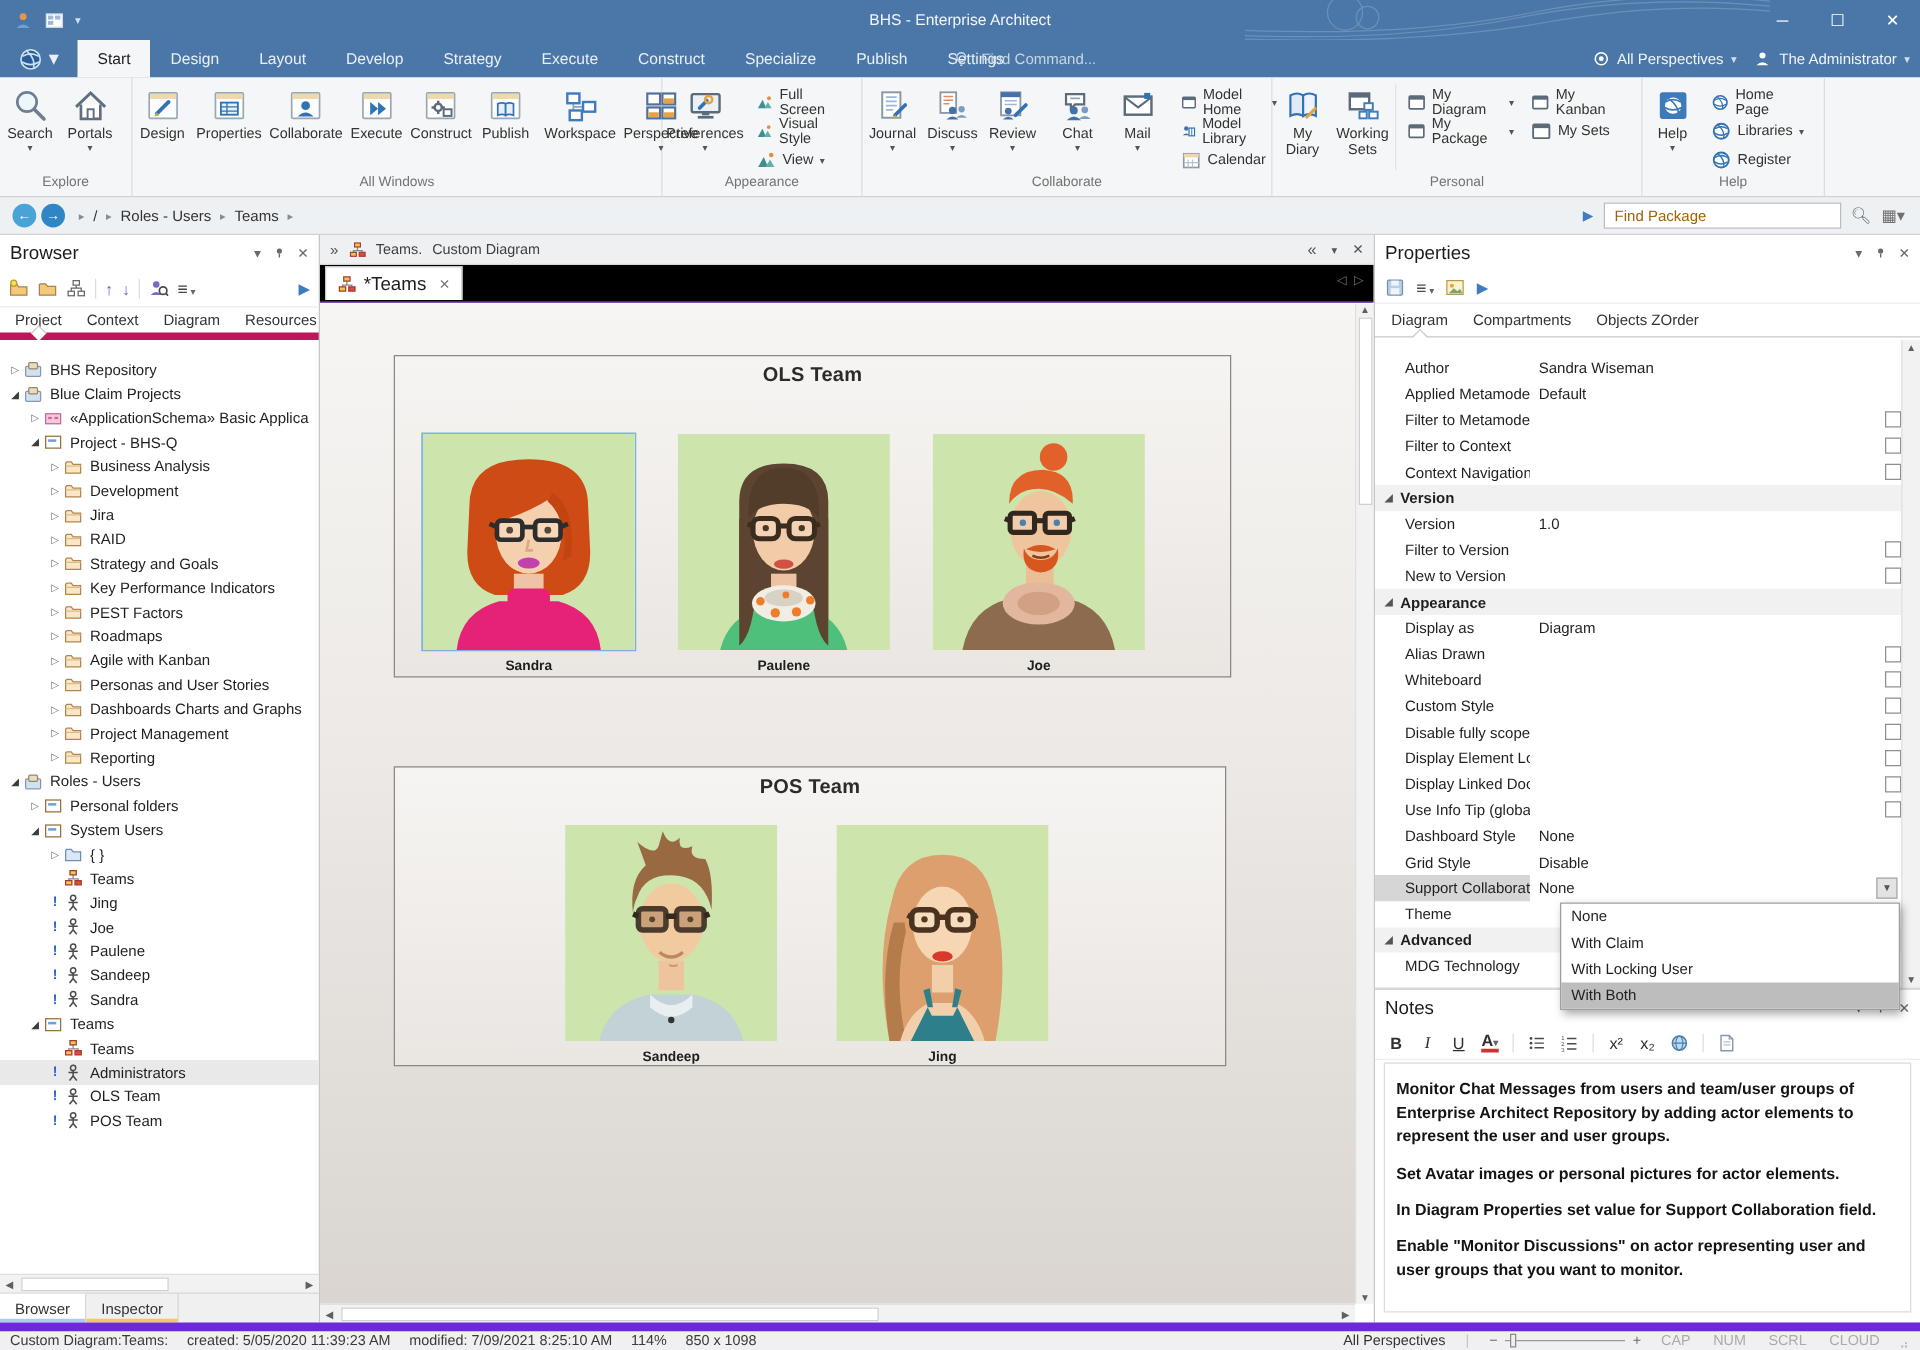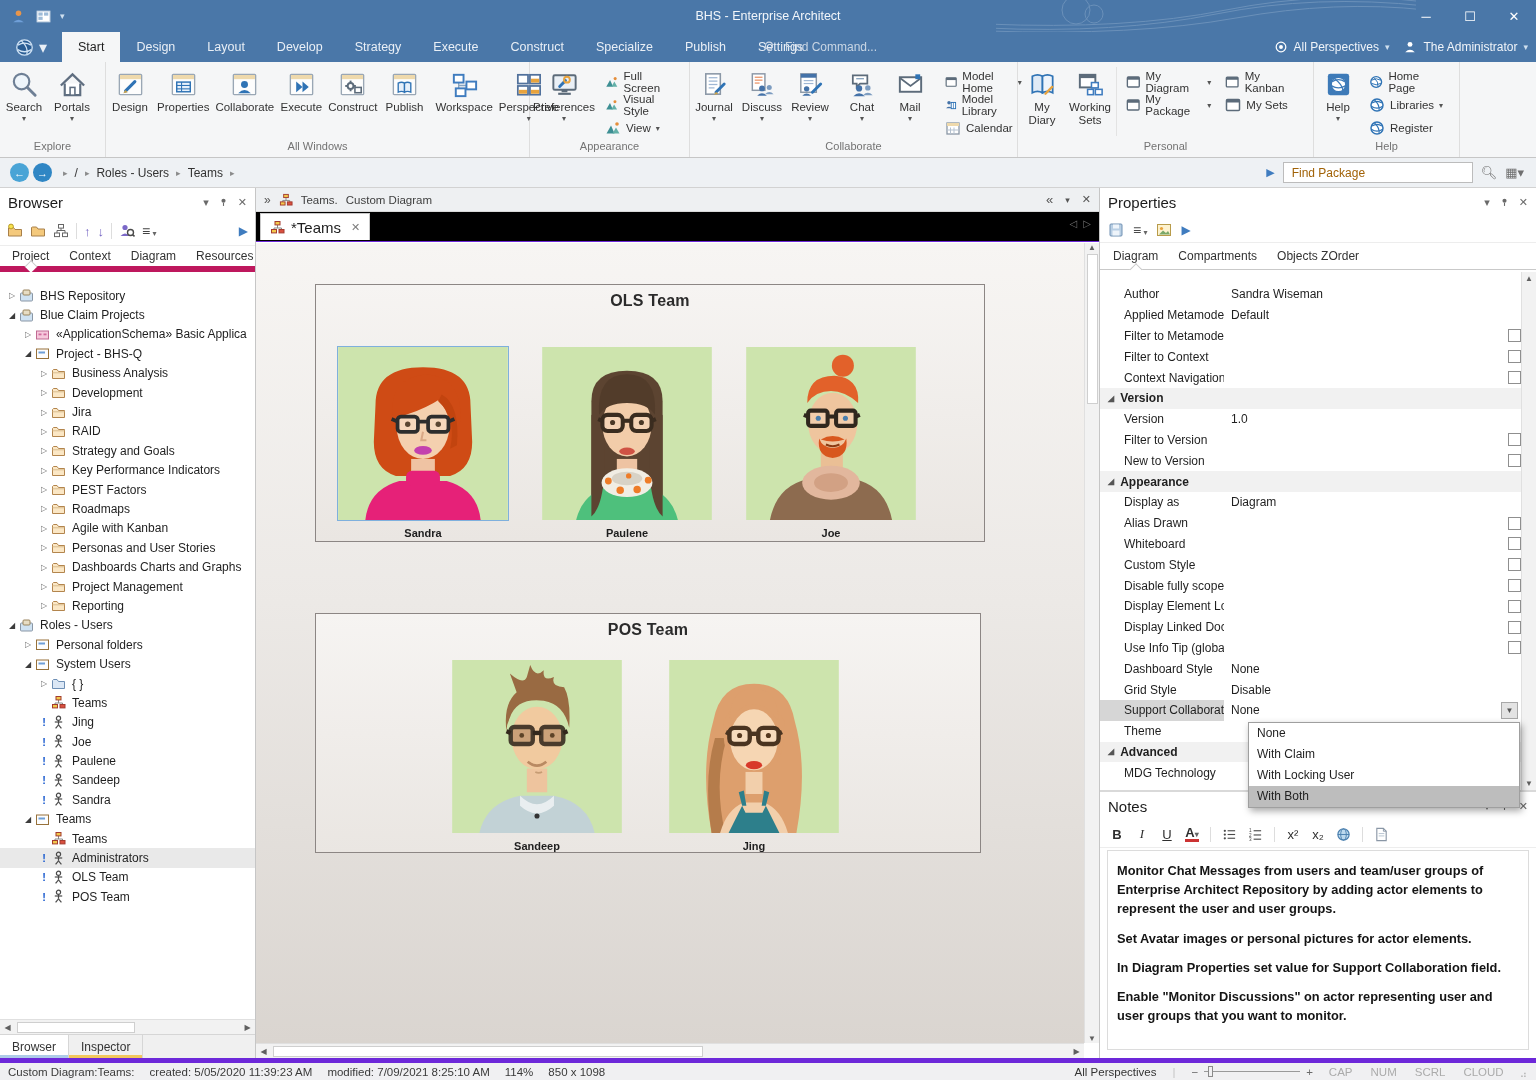--- a/index.html
+++ b/index.html
@@ -146,21 +146,21 @@
   .ntool{height:27px;display:flex;align-items:center;gap:11px;padding:0 10px;border-bottom:1px solid #ededed;color:#2f2f2f}
   .ntool .tb{font-size:13px;width:14px;text-align:center}
   .ntool .b{font-weight:bold}.ntool .i{font-style:italic;font-family:"Liberation Serif",serif}.ntool .u{text-decoration:underline}
   .ntool .fc{font-weight:bold;border-bottom:3px solid #cc3333;line-height:1}
   .ntool svg{width:15px;height:15px}
   .ntool .vsep{width:1px;height:15px;background:#ddd}
   .ntext{position:absolute;left:7px;right:7px;top:58px;bottom:8px;border:1px solid #dcdcdc;padding:10px 10px 0 9px;overflow:hidden}
   .ntext p{font-size:12.8px;font-weight:600;color:#141414;line-height:1.5;margin-bottom:10px}
 
   
-  .statusbar{position:absolute;left:0;bottom:0;width:1536px;height:22px;background:#f0f0f2;border-top:5px solid #6d28d9;display:flex;align-items:center;font-size:11.5px;color:#3a3a3a;padding:0 8px}
+  .statusbar{position:absolute;left:0;bottom:0;width:1536px;height:22px;background:#f0f0f2;border-top:7px solid #6d28d9;display:flex;align-items:center;font-size:11.5px;color:#3a3a3a;padding:0 8px}
   .stleft{display:flex;gap:15px;align-items:center}
   .stright{margin-left:auto;display:flex;align-items:center;gap:16px;color:#333}
   .stright .ind{color:#ababab;font-size:11.5px}
   .slider{display:flex;align-items:center;gap:6px;color:#6a6a6a}
   .strack{width:96px;height:1px;background:#9a9a9a;position:relative}
   .sthumb{position:absolute;left:4px;top:-5px;width:5px;height:11px;background:#f0f0f2;border:1px solid #8a8a8a}
   .grip{color:#b5b5b5;font-size:10px;letter-spacing:1px}
 </style>
 </head>
 <body>

